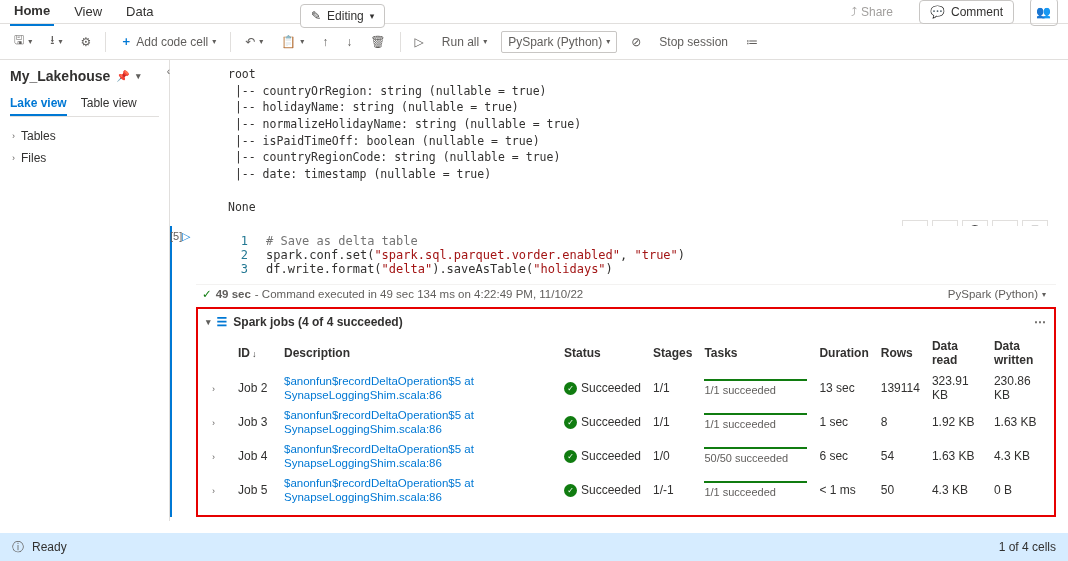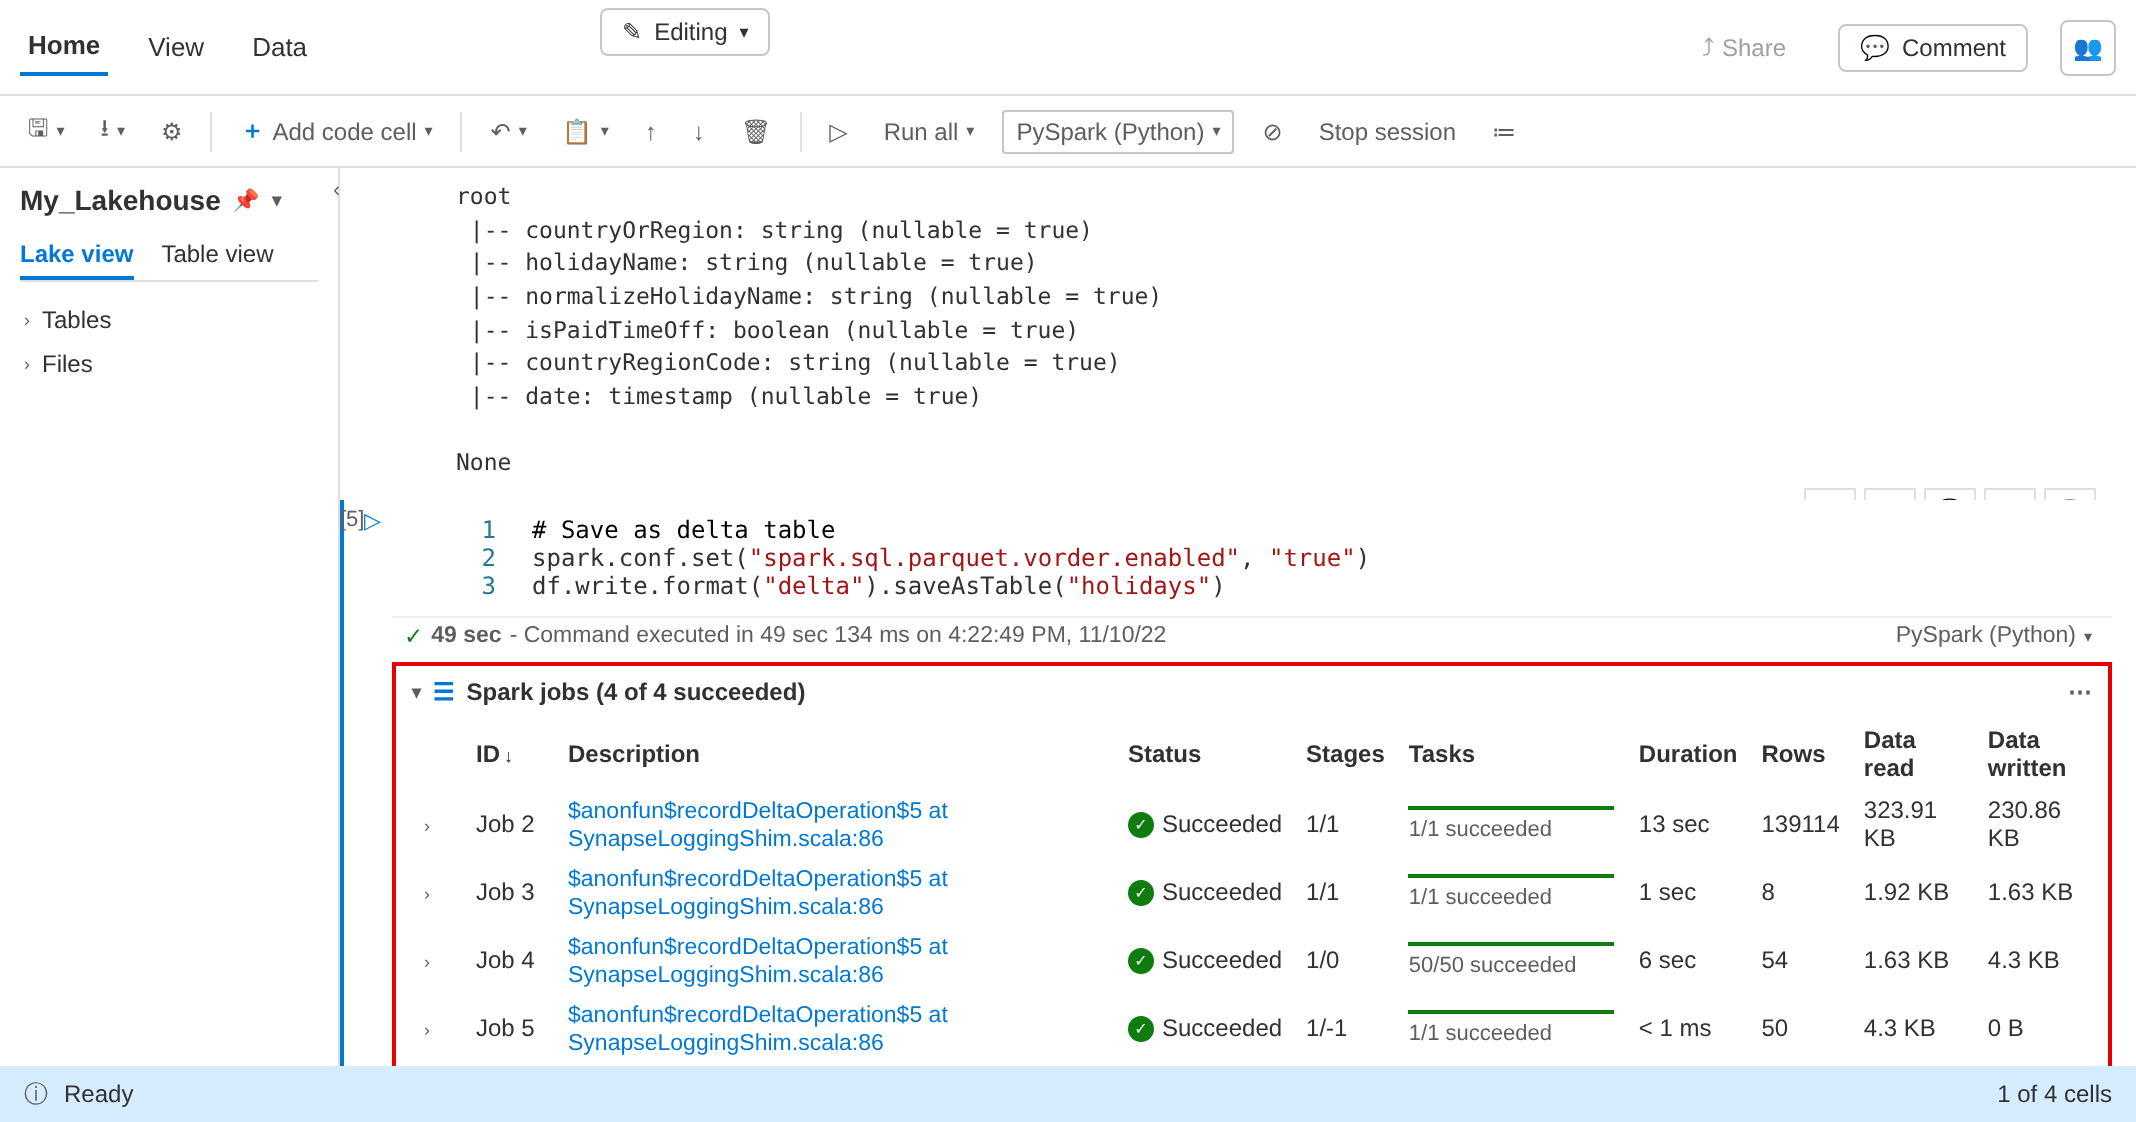--- a/index.html
+++ b/index.html
@@ -1,18 +1,18 @@
 <!DOCTYPE html>
 <html><head>
 <meta charset="utf-8">
 <style>
   * { box-sizing: border-box; margin: 0; padding: 0; }
   body { font-family: "Segoe UI", Arial, sans-serif; font-size: 12px; color: #323130; background: #fff; width: 1068px; height: 561px; overflow: hidden; position: relative; }
   
-  .top-tabs { height: 48px; display: flex; align-items: center; border-bottom: 1px solid #e1dfdd; padding: 0 10px; gap: 16px; }
+  .top-tabs { height: 24px; display: flex; align-items: center; border-bottom: 1px solid #e1dfdd; padding: 0 10px; gap: 16px; }
   .top-tabs .tab { padding: 6px 4px; cursor: pointer; font-size: 13px; }
   .top-tabs .tab.active { border-bottom: 2px solid #0078d4; font-weight: 600; }
   .top-tabs .spacer { flex: 1; }
   .editing-btn { border: 1px solid #c8c6c4; border-radius: 4px; padding: 4px 10px; display: flex; align-items: center; gap: 6px; cursor: pointer; background: #fff; }
   .share-btn { color: #a19f9d; padding: 4px 10px; display:flex; align-items:center; gap:4px; }
   .comment-btn { border: 1px solid #c8c6c4; border-radius: 4px; padding: 4px 10px; display: flex; align-items: center; gap: 6px; cursor: pointer; background: #fff; }
   .icon-btn-sm { width: 28px; height:28px; display:flex;align-items:center;justify-content:center;border:1px solid #c8c6c4;border-radius:4px;cursor:pointer; }
   
   .toolbar { height: 36px; display: flex; align-items: center; border-bottom: 1px solid #e1dfdd; padding: 0 10px; gap: 10px; font-size: 12px; color:#605e5c;}
   .toolbar .sep { width:1px; height:20px; background:#e1dfdd; }
@@ -36,21 +36,21 @@
   
   .cell { margin-left: 26px; margin-bottom:4px; position:relative;}
   .cell-bar { position:absolute; left:-27px; top:0; bottom:0; width:3px; background:#0078d4; }
   .cell-controls { position:absolute; left:-14px; top:4px; display:flex; flex-direction:row; gap:6px; color:#0078d4; }
   .cell-controls .ctl { cursor:pointer; font-size:11px; }
   .cell-toolbar { position:absolute; right:8px; top:-6px; display:flex; gap:4px; align-items:center;}
   .cell-toolbar .ct-btn { width:26px; height:22px; border:1px solid #e1dfdd; background:#fff; display:flex;align-items:center;justify-content:center; font-size:11px; color:#605e5c; cursor:pointer;}
   .code-area { background:#fff; padding: 8px 8px 8px 30px; font-family:Consolas,monospace; font-size:12px; position:relative;}
   .line { display:flex; }
   .ln { width:22px; text-align:right; color:#237893; margin-right:18px; user-select:none;}
-  .code-content .cm { color:#000000;text-align:right;}
+  .code-content .cm { color:#737373;text-align:right;}
   .code-content .str { color:#a31515;}
   
   .exec-row { display:flex; align-items:center; font-size:11.5px; color:#605e5c; padding:2px 10px 2px 6px; border-top:1px solid #f3f2f1;}
   .check { color:#107c10; margin-right:4px;}
   .exec-spacer{flex:1;}
   .kernel-lbl { display:flex;align-items:center; gap:4px; cursor:pointer;}
   
   .spark-panel { border:2px solid #e60000; padding:4px 8px 8px 8px; margin-left:0; margin-top:4px; background:#fff;}
   .spark-hdr { display:flex; align-items:center; gap:6px; font-weight:600; font-size:12px; padding:2px 0 6px 0;}
   .spark-hdr .chev { font-size:9px; cursor:pointer; color:#605e5c;}

